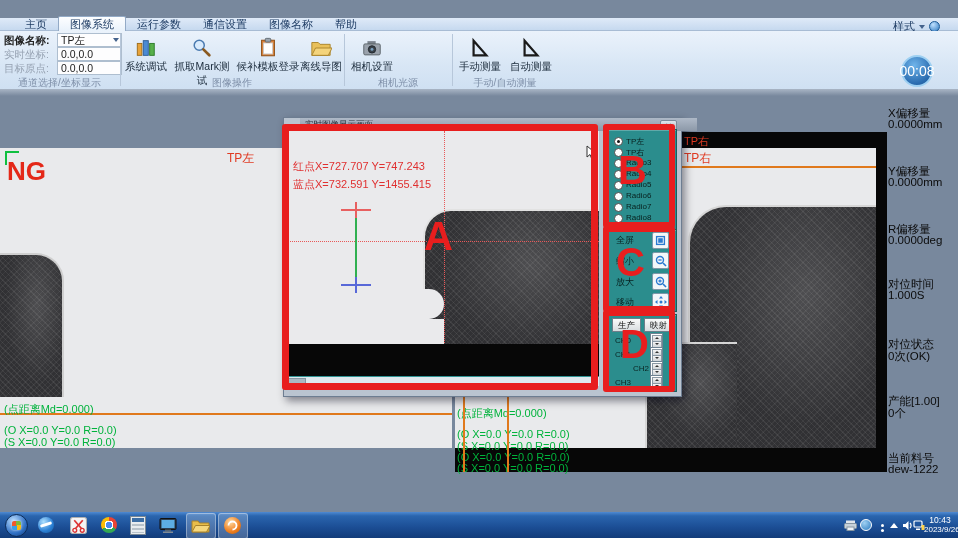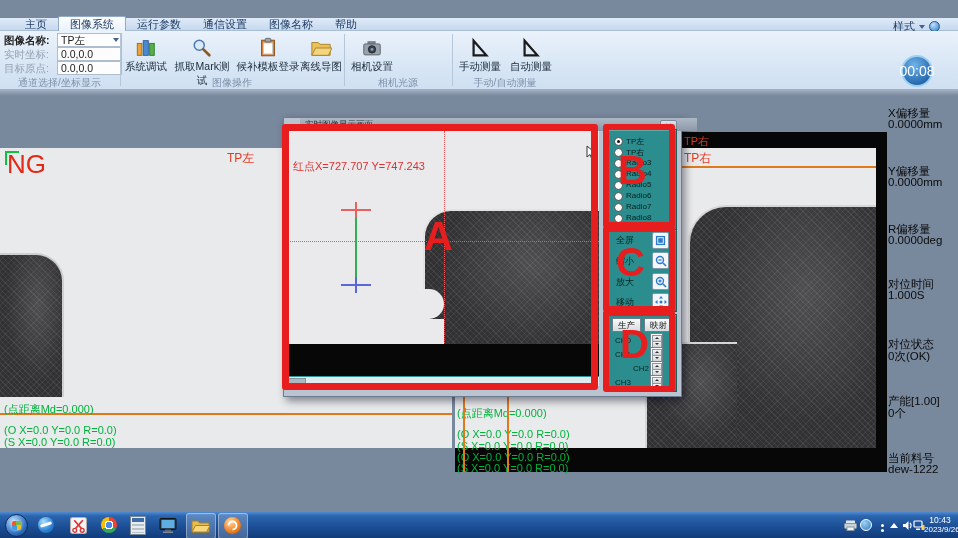--- a/index.html
+++ b/index.html
@@ -241,21 +241,21 @@
       <div class="rlb">自动测量</div>
     </div>
     <div class="gcap" style="left:453px;width:104px">手动/自动测量</div>
 
     <div class="timer">00:08</div>
   </div>
   <div class="abs redge"></div>
 
   <div class="abs view" style="left:0;top:148px;width:452px;height:300px"></div>
   <div class="abs" style="left:5px;top:151px;width:12px;height:12px;border-left:2px solid #10c040;border-top:2px solid #10c040"></div>
-  <div class="abs nw" style="left:7px;top:149px;font-size:26px;font-weight:normal;color:#e42818">NG</div>
+  <div class="abs nw" style="left:7px;top:156px;font-size:26px;font-weight:bold;color:#e42818">NG</div>
   <div class="abs nw redlabel" style="left:227px;top:150px">TP左</div>
   <div class="abs carbon" style="left:0;top:253px;width:62px;height:142px;border-radius:0 28px 0 0;border-top:2px solid #cfcfcf;border-right:2px solid #cfcfcf"></div>
   <div class="abs oline-h" style="left:0;top:413px;width:452px"></div>
   <div class="abs nw grn" style="left:4px;top:402px">(点距离Md=0.000)</div>
   <div class="abs nw grn" style="left:4px;top:424px">(O X=0.0 Y=0.0 R=0.0)</div>
   <div class="abs nw grn" style="left:4px;top:436px">(S X=0.0 Y=0.0 R=0.0)</div>
 
   <div class="abs blackbar" style="left:455px;top:132px;width:432px;height:16px"></div>
   <div class="abs nw redlabel" style="left:684px;top:134px;font-size:11px">TP右</div>
   <div class="abs view" style="left:455px;top:148px;width:432px;height:300px"></div>
@@ -303,20 +303,21 @@
       <div class="abs rdot-h" style="left:0;top:110px;width:313px;height:0"></div>
       <div class="abs rdot-v" style="left:158px;top:0;width:0;height:232px"></div>
 
       <div class="abs" style="left:55px;top:78px;width:30px;height:2px;background:#e86060"></div>
       <div class="abs" style="left:69px;top:71px;width:2px;height:16px;background:#e86060"></div>
       <div class="abs" style="left:69px;top:87px;width:2px;height:66px;background:#30b050"></div>
       <div class="abs" style="left:55px;top:153px;width:30px;height:2px;background:#5868d8"></div>
       <div class="abs" style="left:69px;top:146px;width:2px;height:16px;background:#5868d8"></div>
 
       <div class="abs nw redtx" style="left:7px;top:28px">红点X=727.707 Y=747.243</div>
+      <div class="abs nw redtx" style="left:7px;top:46px">蓝点X=732.591 Y=1455.415</div>
 
       <div class="abs blackbar" style="left:0;top:213px;width:313px;height:32px"></div>
     </div>
     <div class="scroll">
         <div class="thumb"></div>
       </div>
 
     <div class="teal" style="left:323px;top:11px;width:68px;height:100px">
       <span class="radio sel" style="left:6px;top:7px"></span>
       <span class="rlabel" style="left:18px;top:6px">TP左</span>

